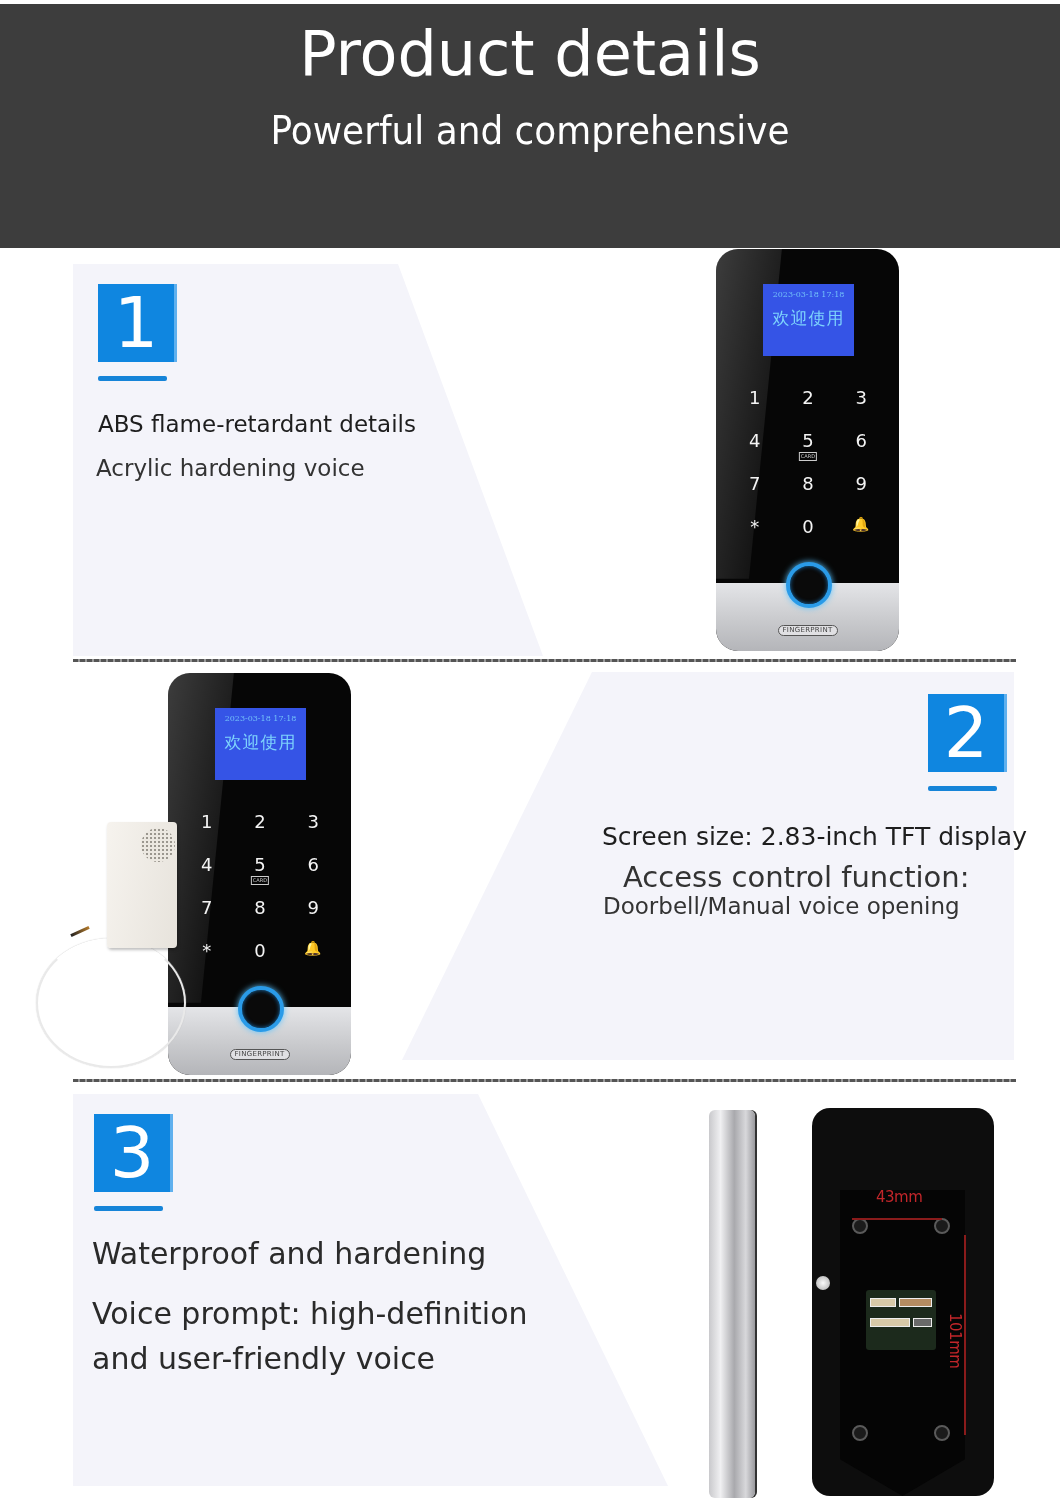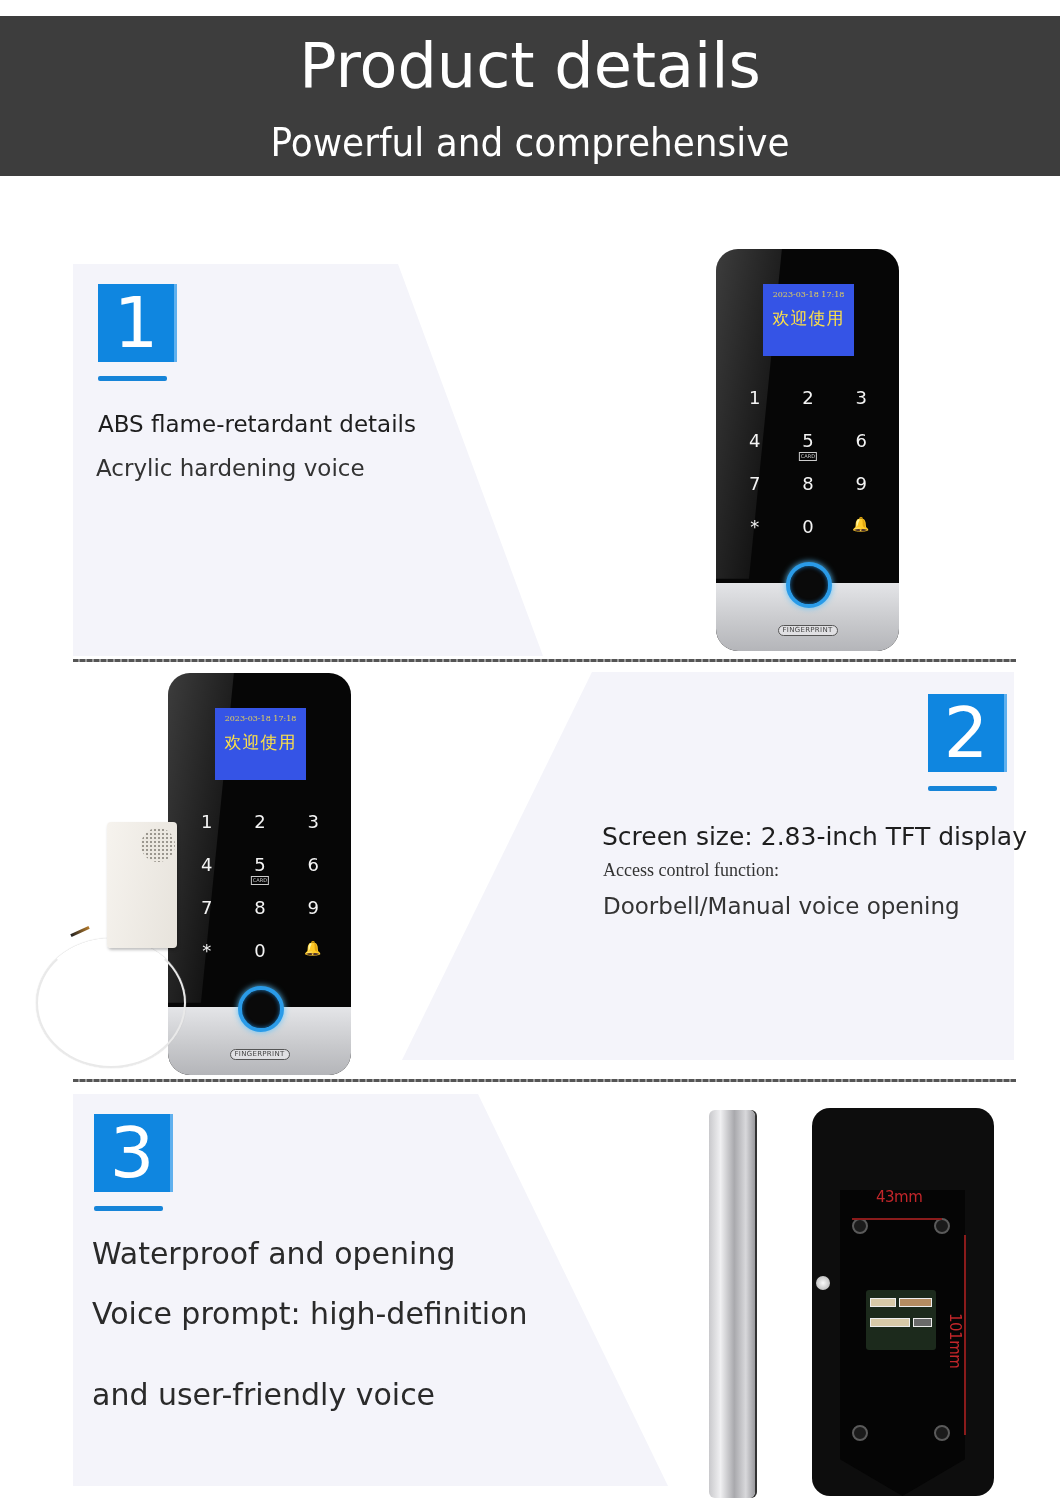--- a/index.html
+++ b/index.html
@@ -1,20 +1,20 @@
 <!DOCTYPE html>
 <html><head>
 <meta charset="utf-8">
 <style>
   * { box-sizing: border-box; margin: 0; padding: 0; }
   html, body { width: 1060px; height: 1499px; background: #ffffff; overflow: hidden; }
   body { position: relative; font-family: "DejaVu Sans", "Liberation Sans", sans-serif; color: #222; }
 
   
-  .header { position: absolute; left: 0; top: 16px; width: 1060px; height: 160px; background: #3d3d3d; }
+  .header { position: absolute; left: 0; top: 4px; width: 1060px; height: 244px; background: #3d3d3d; }
   .header .title { position: absolute; left: 0; width: 100%; top: 12px; text-align: center; color: #fff; font-size: 62px; line-height: 76px; letter-spacing: 0px; }
   .header .subtitle { position: absolute; left: 0; width: 100%; top: 102px; text-align: center; color: #fff; font-size: 39px; line-height: 50px; transform: scaleX(0.92); }
 
   
   .panel { position: absolute; background: #f4f4fa; }
   .panel-1 { left: 73px; top: 264px; width: 470px; height: 392px; clip-path: polygon(0 0, 325px 0, 470px 392px, 0 392px); }
   .panel-2 { left: 402px; top: 672px; width: 612px; height: 388px; clip-path: polygon(190px 0, 612px 0, 612px 388px, 0 388px); }
   .panel-3 { left: 73px; top: 1094px; width: 595px; height: 392px; clip-path: polygon(0 0, 405px 0, 595px 392px, 0 392px); }
 
   .divider { position: absolute; left: 73px; width: 943px; height: 3px;
@@ -22,21 +22,21 @@
 
   
   .badge { position: absolute; width: 76px; height: 78px; background: #0f86e0; color: #fff; font-size: 70px; line-height: 78px; text-align: center; box-shadow: 3px 0 0 #5fb0ee; }
   .badge-line { position: absolute; width: 69px; height: 5px; background: #1684d8; border-radius: 2px; }
 
   .feat { position: absolute; color: #1e1e1e; white-space: nowrap; }
 
   
   .device { position: absolute; border-radius: 22px; overflow: hidden; background: #060606; }
   .device .gloss { position: absolute; left: 0; top: 0; width: 60%; height: 82%; background: linear-gradient(100deg, rgba(255,255,255,0.22), rgba(255,255,255,0.04) 60%, rgba(255,255,255,0) 100%); clip-path: polygon(0 0, 60% 0, 30% 100%, 0 100%); }
-  .device .lcd { position: absolute; background: #3554e6; color: #fde047; text-align: center; overflow: hidden; }
+  .device .lcd { position: absolute; background: #3554e6; color: #7dd3fc; text-align: center; overflow: hidden; }
   .device .lcd .date { font-size: 8px; opacity: 0.85; margin-top: 6px; font-family: "DejaVu Serif", serif; }
   .device .lcd .welcome { font-size: 17px; margin-top: 8px; letter-spacing: 1px; font-family: "DejaVu Serif", serif; }
   .device .keys { position: absolute; display: grid; grid-template-columns: repeat(3, 1fr); }
   .device .key { color: #f4f4f4; font-size: 18px; text-align: center; position: relative; }
   .device .card-tag { position: absolute; left: 50%; transform: translateX(-50%); font-size: 5px; border: 1px solid #ccc; color: #ccc; padding: 0 1px; line-height: 7px; }
   .device .bottom { position: absolute; left: 0; bottom: 0; width: 100%; background: linear-gradient(180deg, #e4e5e8 0%, #c9cacd 55%, #b4b5b9 100%); }
   .device .fp { position: absolute; border-radius: 50%; background: #0a0a0a; border: 4px solid #2a9be8; box-shadow: 0 0 6px #5bc4ff, inset 0 0 4px #1a6fb0; }
   .device .fp-label { position: absolute; left: 50%; transform: translateX(-50%); border: 1px solid #555; border-radius: 6px; font-size: 7px; color: #444; padding: 0 4px; line-height: 9px; letter-spacing: 0.3px; background: #e0e0e3; }
 
   
@@ -130,31 +130,31 @@
 
 <div class="wire"></div>
 <div class="wire-tip"></div>
 <div class="bell">
   <div class="grill"></div>
 </div>
 
 <div class="badge" style="left:928px; top:694px;">2</div>
 <div class="badge-line" style="left:928px; top:786px;"></div>
 <div class="feat" style="left:602px; top:822px; font-size:25px;">Screen size: 2.83-inch TFT display</div>
-<div class="feat" style="left:603px; top:860px; font-size:18px; color:#333;font-family:Liberation Serif, serif;">Access control function:</div>
+<div class="feat" style="left:623px; top:860px; font-size:29px; color:#333;">Access control function:</div>
 <div class="feat" style="left:603px; top:893px; font-size:23px; color:#333;">Doorbell/Manual voice opening</div>
 
 <div class="divider" style="top:1079px;"></div>
 
 <div class="panel panel-3"></div>
 <div class="badge" style="left:94px; top:1114px;">3</div>
 <div class="badge-line" style="left:94px; top:1206px;"></div>
-<div class="feat" style="left:92px; top:1236px; font-size:30px; color:#2a2a2a;">Waterproof and opening</div>
+<div class="feat" style="left:92px; top:1236px; font-size:30px; color:#2a2a2a;">Waterproof and hardening</div>
 <div class="feat" style="left:92px; top:1296px; font-size:30px; color:#2a2a2a;">Voice prompt: high-definition</div>
-<div class="feat" style="left:92px; top:1341px; font-size:30px; color:#2a2a2a;margin-top:36px;">and user-friendly voice</div>
+<div class="feat" style="left:92px; top:1341px; font-size:30px; color:#2a2a2a;">and user-friendly voice</div>
 
 <div class="side"></div>
 
 <div class="back">
   <div class="plate"></div>
   <div class="hole" style="left:40px; top:110px;"></div>
   <div class="hole" style="left:122px; top:110px;"></div>
   <div class="hole" style="left:40px; top:317px;"></div>
   <div class="hole" style="left:122px; top:317px;"></div>
   <div class="dim-h"></div>

